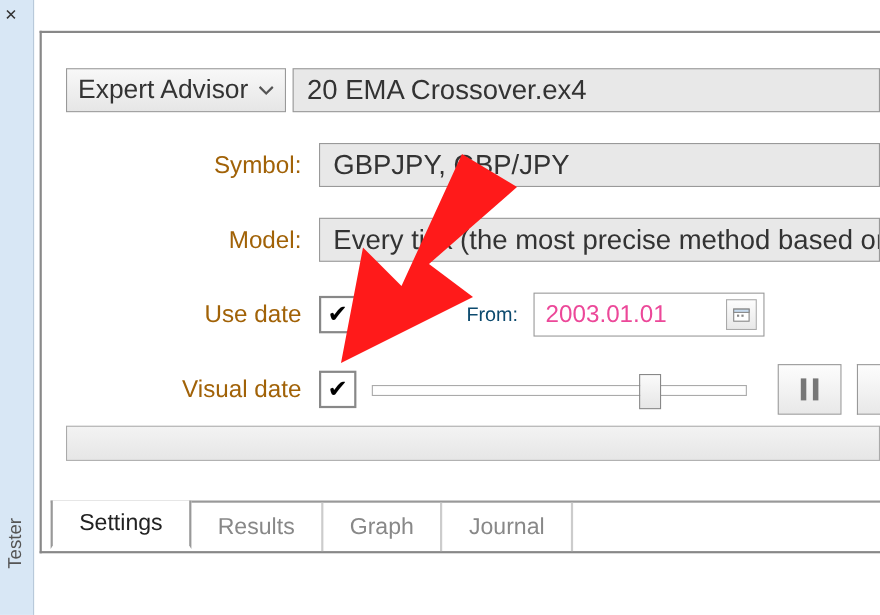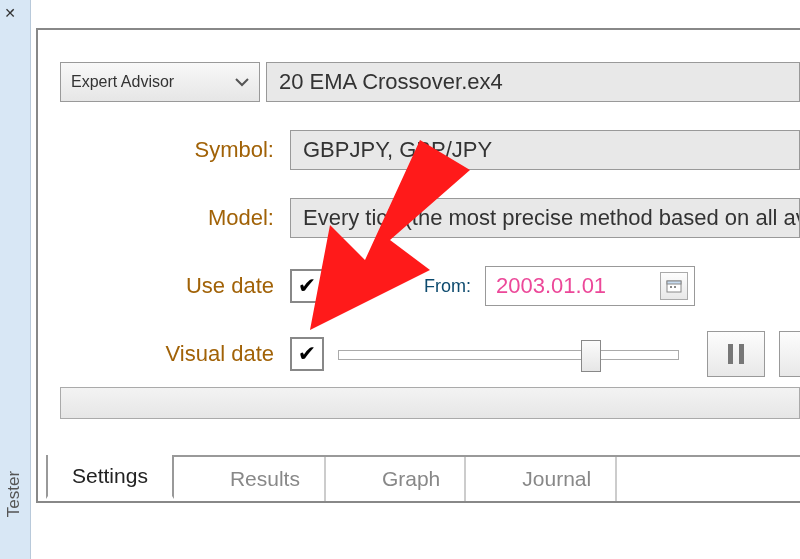--- a/index.html
+++ b/index.html
@@ -5,39 +5,39 @@
   html,body{margin:0;padding:0;font-family:"Segoe UI",Tahoma,sans-serif;font-size:20px;color:#222;background:#fff;}
   .viewport{width:800px;height:559px;overflow:hidden;position:relative;box-sizing:border-box;}
   .side-strip{position:absolute;left:0;top:0;width:30px;height:100%;background:#d8e7f5;border-right:1px solid #b8c9da;}
   .close-x{position:absolute;left:3px;top:6px;width:14px;height:14px;font-size:14px;line-height:14px;text-align:center;color:#333;}
   .vtab{position:absolute;left:0;bottom:30px;width:28px;height:70px;display:flex;align-items:center;justify-content:center;}
   .vtab span{transform:rotate(-90deg);font-size:17px;color:#555;}
   .panel{position:absolute;left:36px;top:28px;right:0;height:475px;border:2px solid #888;border-right:none;background:#fff;box-sizing:border-box;}
   .form{position:absolute;left:22px;top:32px;right:0;}
   .row{display:flex;align-items:center;margin-bottom:28px;height:40px;}
   .lbl{width:230px;text-align:right;padding-right:16px;font-size:22px;color:#a16207;box-sizing:border-box;}
-  .dd{height:40px;border:1px solid #999;background:linear-gradient(#f8f8f8,#e6e6e6);display:flex;align-items:center;padding:0 10px;font-size:16px;color:#333;position:relative;box-sizing:border-box;}
+  .dd{height:40px;border:1px solid #999;background:linear-gradient(#f8f8f8,#e6e6e6);display:flex;align-items:center;padding:0 10px;font-size:24px;color:#333;position:relative;box-sizing:border-box;}
   .dd.expert{width:200px;}
   .chev{position:absolute;right:10px;top:50%;transform:translateY(-50%);}
   .chev svg{display:block;}
-  .field{height:40px;border:1px solid #999;background:#e8e8e8;display:flex;align-items:center;padding:0 12px;font-size:22px;color:#333;box-sizing:border-box;overflow:hidden;white-space:nowrap;}
+  .field{height:40px;border:1px solid #999;background:#e8e8e8;display:flex;align-items:center;padding:0 12px;font-size:25px;color:#333;box-sizing:border-box;overflow:hidden;white-space:nowrap;}
   .f-ea{flex:1;margin-left:6px;}
   .f-wide{flex:1;}
   .ck{width:30px;height:30px;border:2px solid #888;background:#fff;display:flex;align-items:center;justify-content:center;font-size:22px;color:#000;}
   .from-lbl{font-size:18px;color:#0c4a6e;margin:0 14px 0 100px;}
   .date{height:40px;width:210px;border:1px solid #999;background:#fff;display:flex;align-items:center;padding:0 10px;font-size:22px;color:#ec4899;box-sizing:border-box;position:relative;}
   .cal-btn{position:absolute;right:6px;top:50%;transform:translateY(-50%);width:26px;height:26px;border:1px solid #aaa;background:linear-gradient(#fdfdfd,#e8e8e8);display:flex;align-items:center;justify-content:center;}
   .cal-btn svg{display:block;}
   .slider{position:relative;height:28px;flex:1;margin:0 28px 0 14px;min-width:270px;}
   .slider-track{position:absolute;left:0;right:0;top:10px;height:8px;border:1px solid #aaa;background:#fff;}
   .slider-thumb{position:absolute;top:0;width:18px;height:30px;border:1px solid #888;background:linear-gradient(#fbfbfb,#e6e6e6);}
   .pause{width:56px;height:44px;border:1px solid #999;background:linear-gradient(#fdfdfd,#e8e8e8);display:flex;align-items:center;justify-content:center;margin-right:14px;}
   .pause .bar{width:5px;height:20px;background:#777;margin:0 3px;}
   .progress{position:absolute;left:22px;right:0;bottom:82px;height:30px;border:1px solid #aaa;background:linear-gradient(#f3f3f3,#e6e6e6);}
-  .tabs{position:absolute;left:8px;right:0;bottom:0;height:44px;border-top:2px solid #999;display:flex;align-items:stretch;gap:32px;}
+  .tabs{position:absolute;left:8px;right:0;bottom:0;height:44px;border-top:2px solid #999;display:flex;align-items:stretch;}
   .tab{display:flex;align-items:center;padding:0 24px;font-size:21px;color:#888;border-right:2px solid #ccc;}
   .tab.active{color:#222;border:2px solid #999;border-bottom:3px solid #fff;border-top:none;position:relative;top:-2px;background:#fff;border-right:2px solid #999;}
   .arrow{position:absolute;left:260px;top:130px;pointer-events:none;}
 </style>
 </head>
 <body>
 
 <div class="viewport">
 
   <div class="side-strip">

